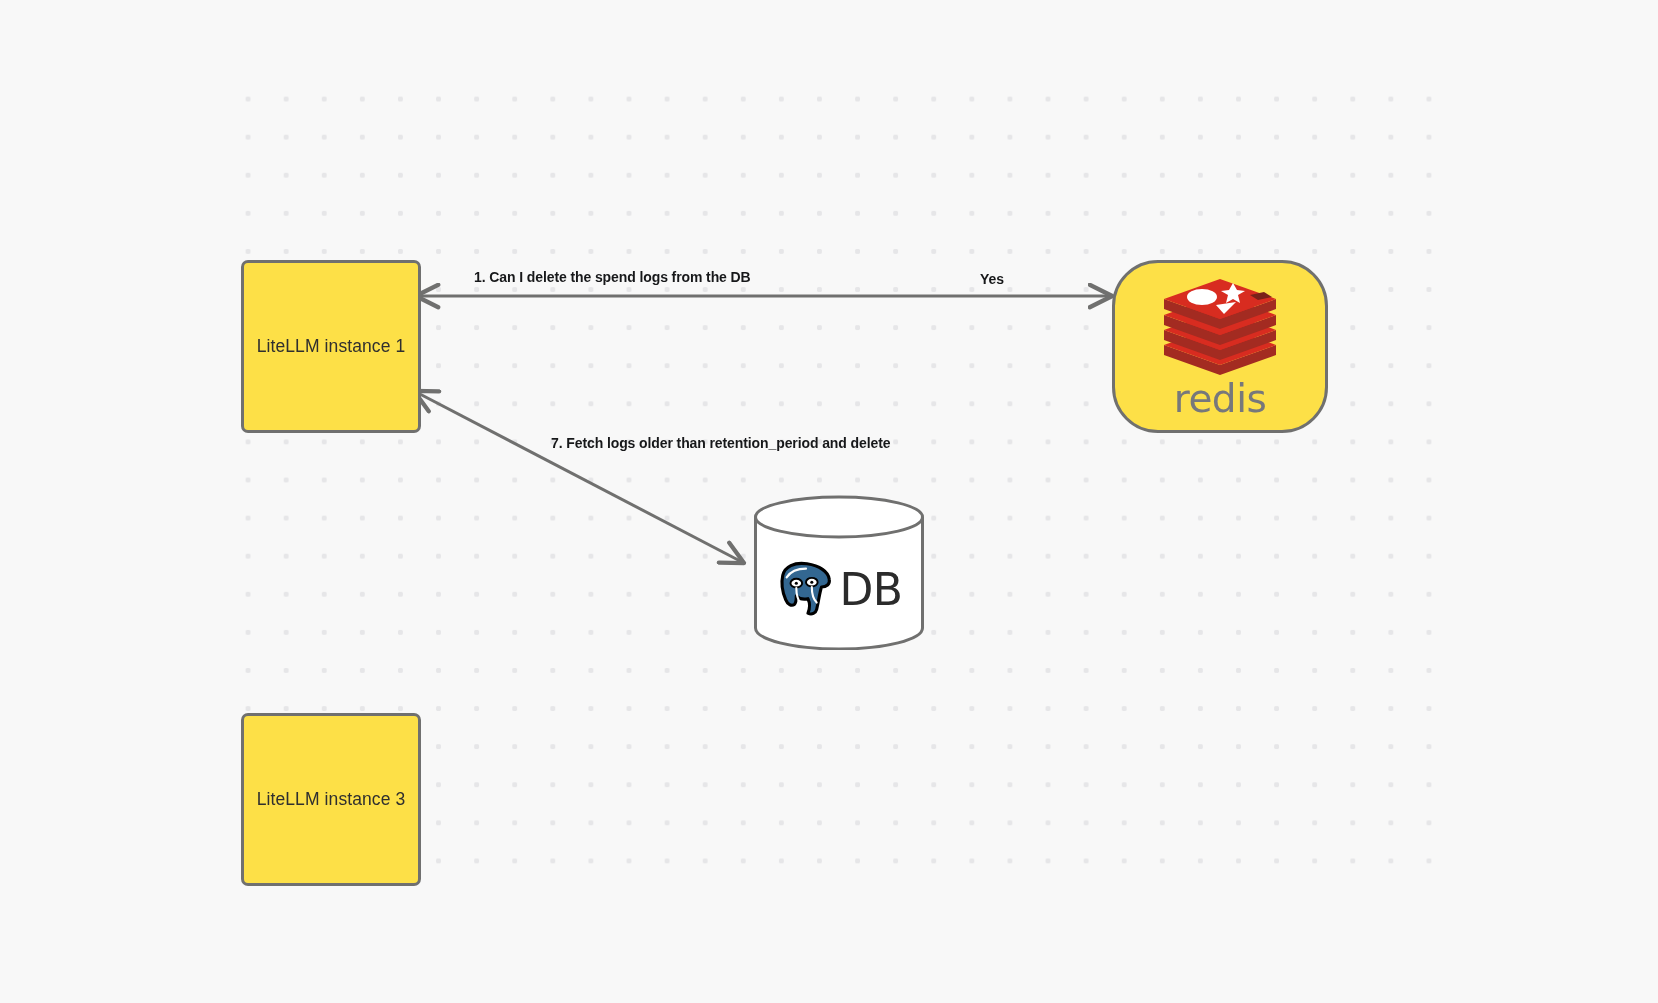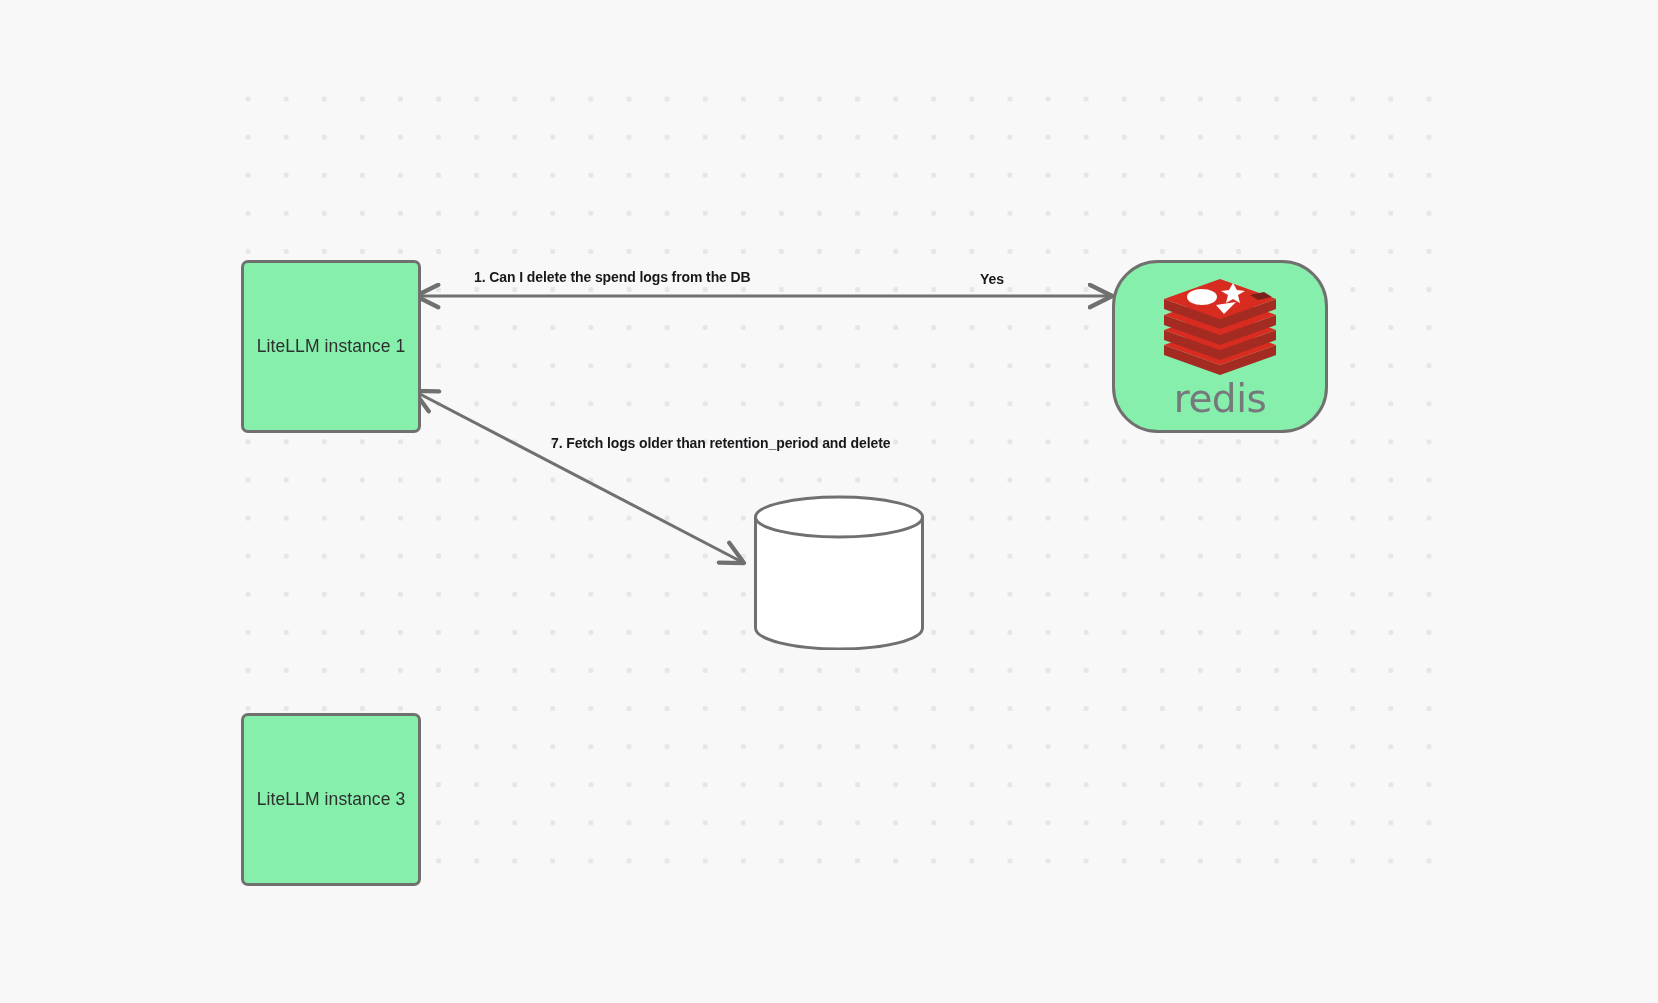--- a/index.html
+++ b/index.html
@@ -40,21 +40,21 @@
     top: 0;
     width: 1658px;
     height: 1003px;
     overflow: visible;
   }
 
   
   .node {
     position: absolute;
     box-sizing: border-box;
-    background: #86efac;
+    background: #fde047;
     border: 3px solid #70706f;
   }
   .llm-box {
     width: 180px;
     height: 173px;
     border-radius: 7px;
     display: flex;
     align-items: center;
     justify-content: center;
   }
@@ -209,15 +209,38 @@
     <div style="font-family:'DejaVu Sans',sans-serif;font-size:39px;color:#77787b;line-height:1;letter-spacing:-0.5px;margin-top:-4px;">
       <span>redis</span>
     </div>
   </div>
 
   <div id="db-node">
     <svg class="cyl-svg" width="172" height="155" viewBox="0 0 172 155" xmlns="http://www.w3.org/2000/svg">
       <path d="M2.5 22 L2.5 133 A 83.5 21 0 0 0 169.5 133 L169.5 22" fill="#ffffff" stroke="#70706f" stroke-width="3"></path>
       <ellipse cx="86" cy="22" rx="83.5" ry="20" fill="#ffffff" stroke="#70706f" stroke-width="3"></ellipse>
     </svg>
+    <div class="db-inner">
+      <div class="pg-logo">
+        <svg viewBox="0 0 64 64" width="62" height="62" xmlns="http://www.w3.org/2000/svg">
+          <g stroke="#000000" stroke-width="3.2" stroke-linejoin="round" fill="#336791">
+            <path d="M33 6 C 20 4 10 9 8 18 C 6 27 8 36 11 43 C 13 48 17 50 20 48 C 22 46 22 42 22 39
+                     C 25 42 30 43 34 42 C 36 46 36 52 34 57 C 38 59 42 57 43 53
+                     C 45 45 46 36 48 30 C 53 30 57 27 56 22 C 55 14 46 8 33 6 Z"></path>
+          </g>
+          <g fill="#ffffff" stroke="#000000" stroke-width="2">
+            <ellipse cx="22" cy="26" rx="6" ry="4.5"></ellipse>
+            <ellipse cx="38" cy="25" rx="6" ry="4.5"></ellipse>
+          </g>
+          <circle cx="22" cy="26" r="1.6" fill="#000000"></circle>
+          <circle cx="38" cy="25" r="1.6" fill="#000000"></circle>
+          <g fill="none" stroke="#ffffff" stroke-width="2.2" stroke-linecap="round">
+            <path d="M22 31 C 22 38 24 44 27 48"></path>
+            <path d="M38 30 C 38 37 40 43 43 46"></path>
+            <path d="M12 20 C 16 14 24 11 32 11"></path>
+          </g>
+        </svg>
+      </div>
+      <span class="db-text">DB</span>
+    </div>
   </div>
 
 </div>
 
 </body></html>

